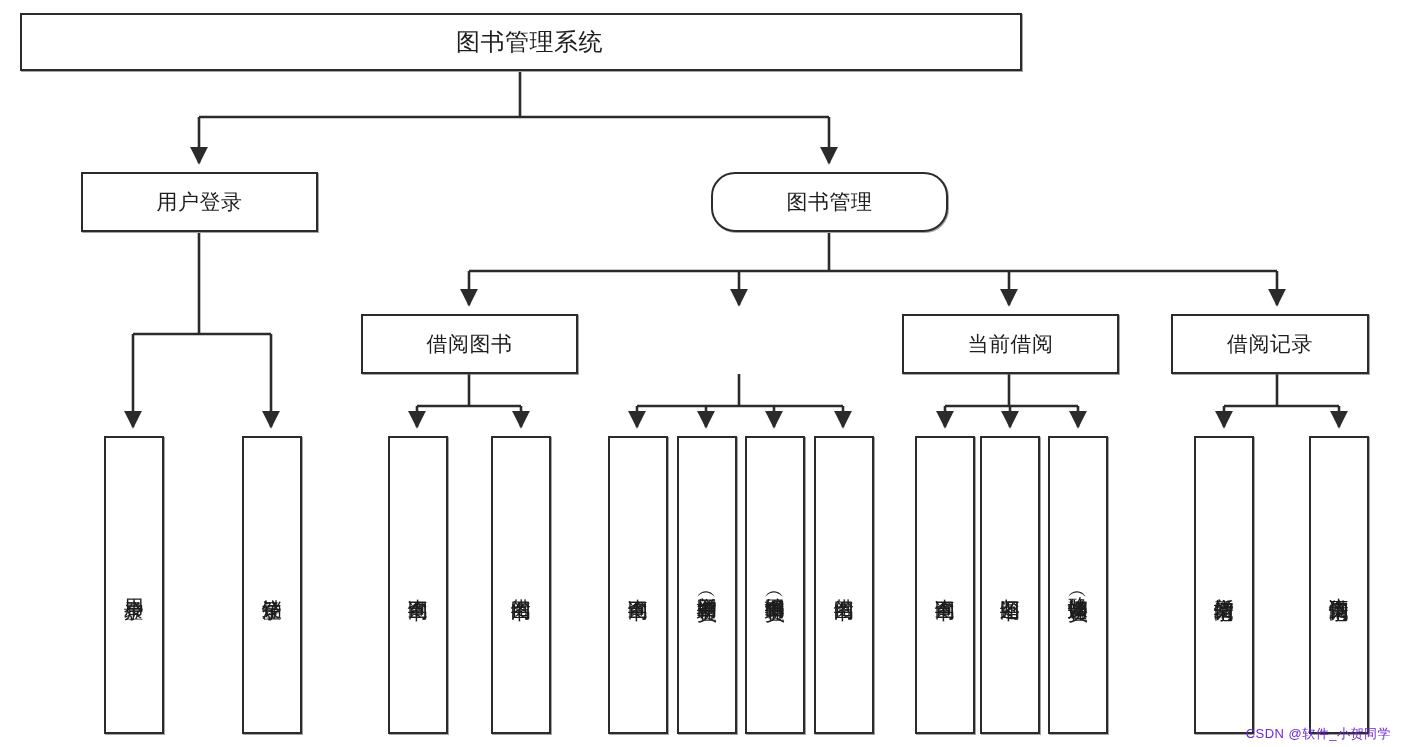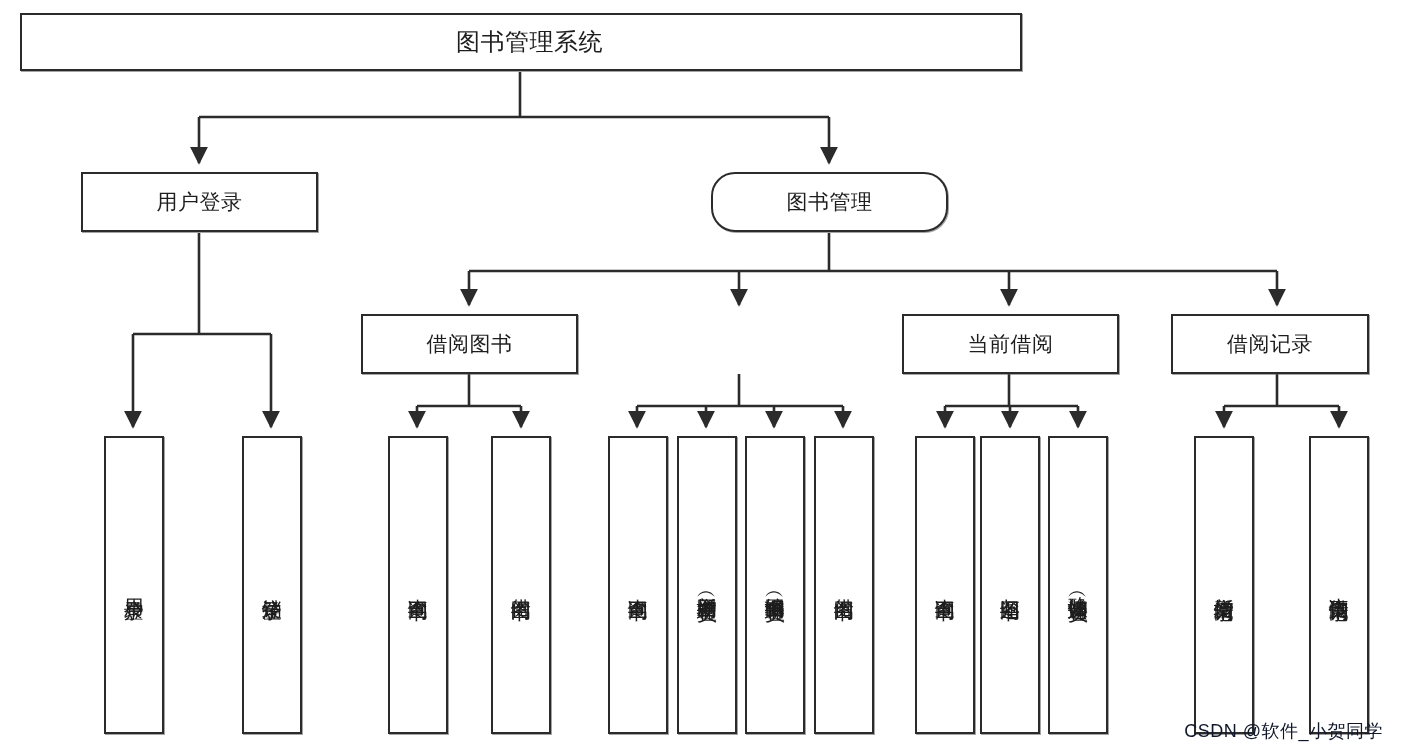--- a/index.html
+++ b/index.html
@@ -51,24 +51,24 @@
     font-size: 20px;
     line-height: 1.12;
     letter-spacing: 1px;
     max-height: 100%;
     white-space: normal;
   }
   .node.root .label { font-size: 24px; margin-left: 17px; }
   .node.level2 .label { font-size: 21px; }
   #watermark {
     position: absolute;
-    right: 22px;
+    right: 14px;
     bottom: 4px;
-    font-size: 18px;
-    color: #0f172a;
+    font-size: 13px;
+    color: #6d28d9;
     letter-spacing: 0.5px;
     white-space: nowrap;
   }
 </style>
 </head>
 <body>
 
 <div id="canvas">
 
   <svg id="edges" viewBox="0 0 1405 747" xmlns="http://www.w3.org/2000/svg">

